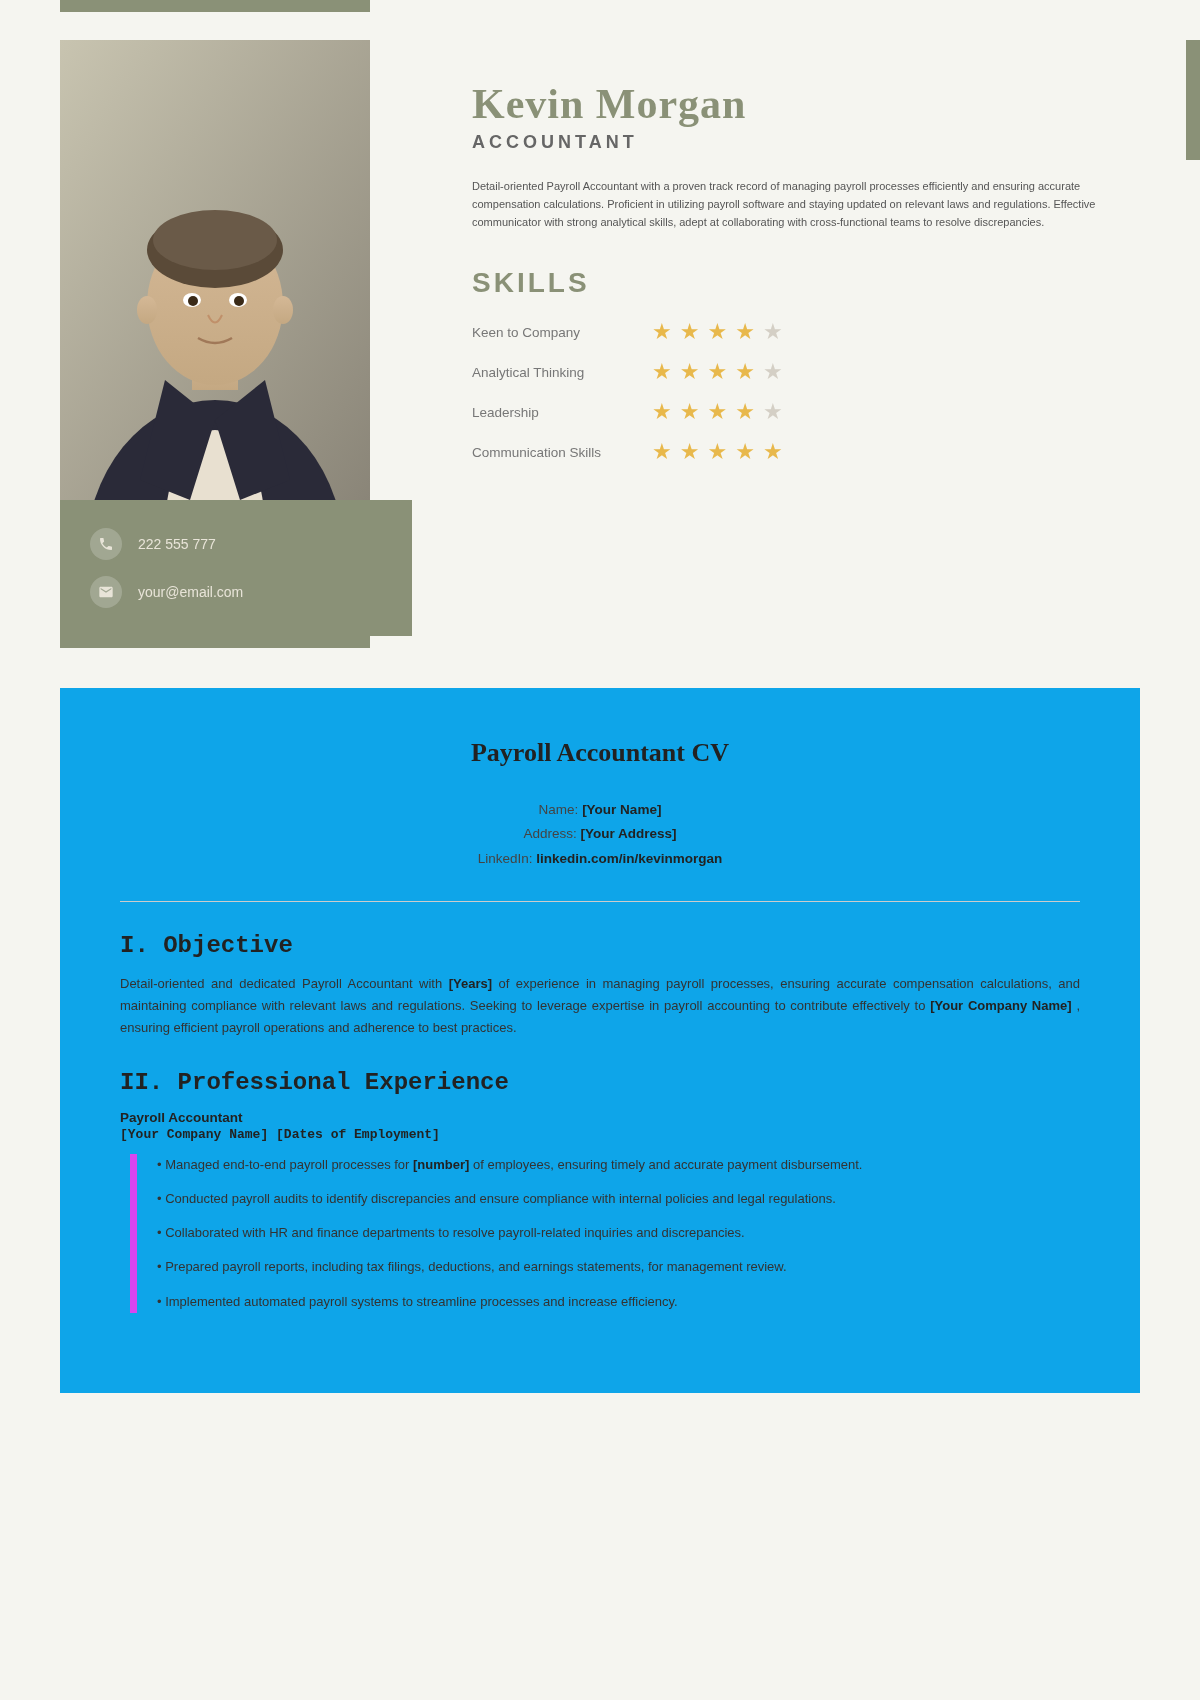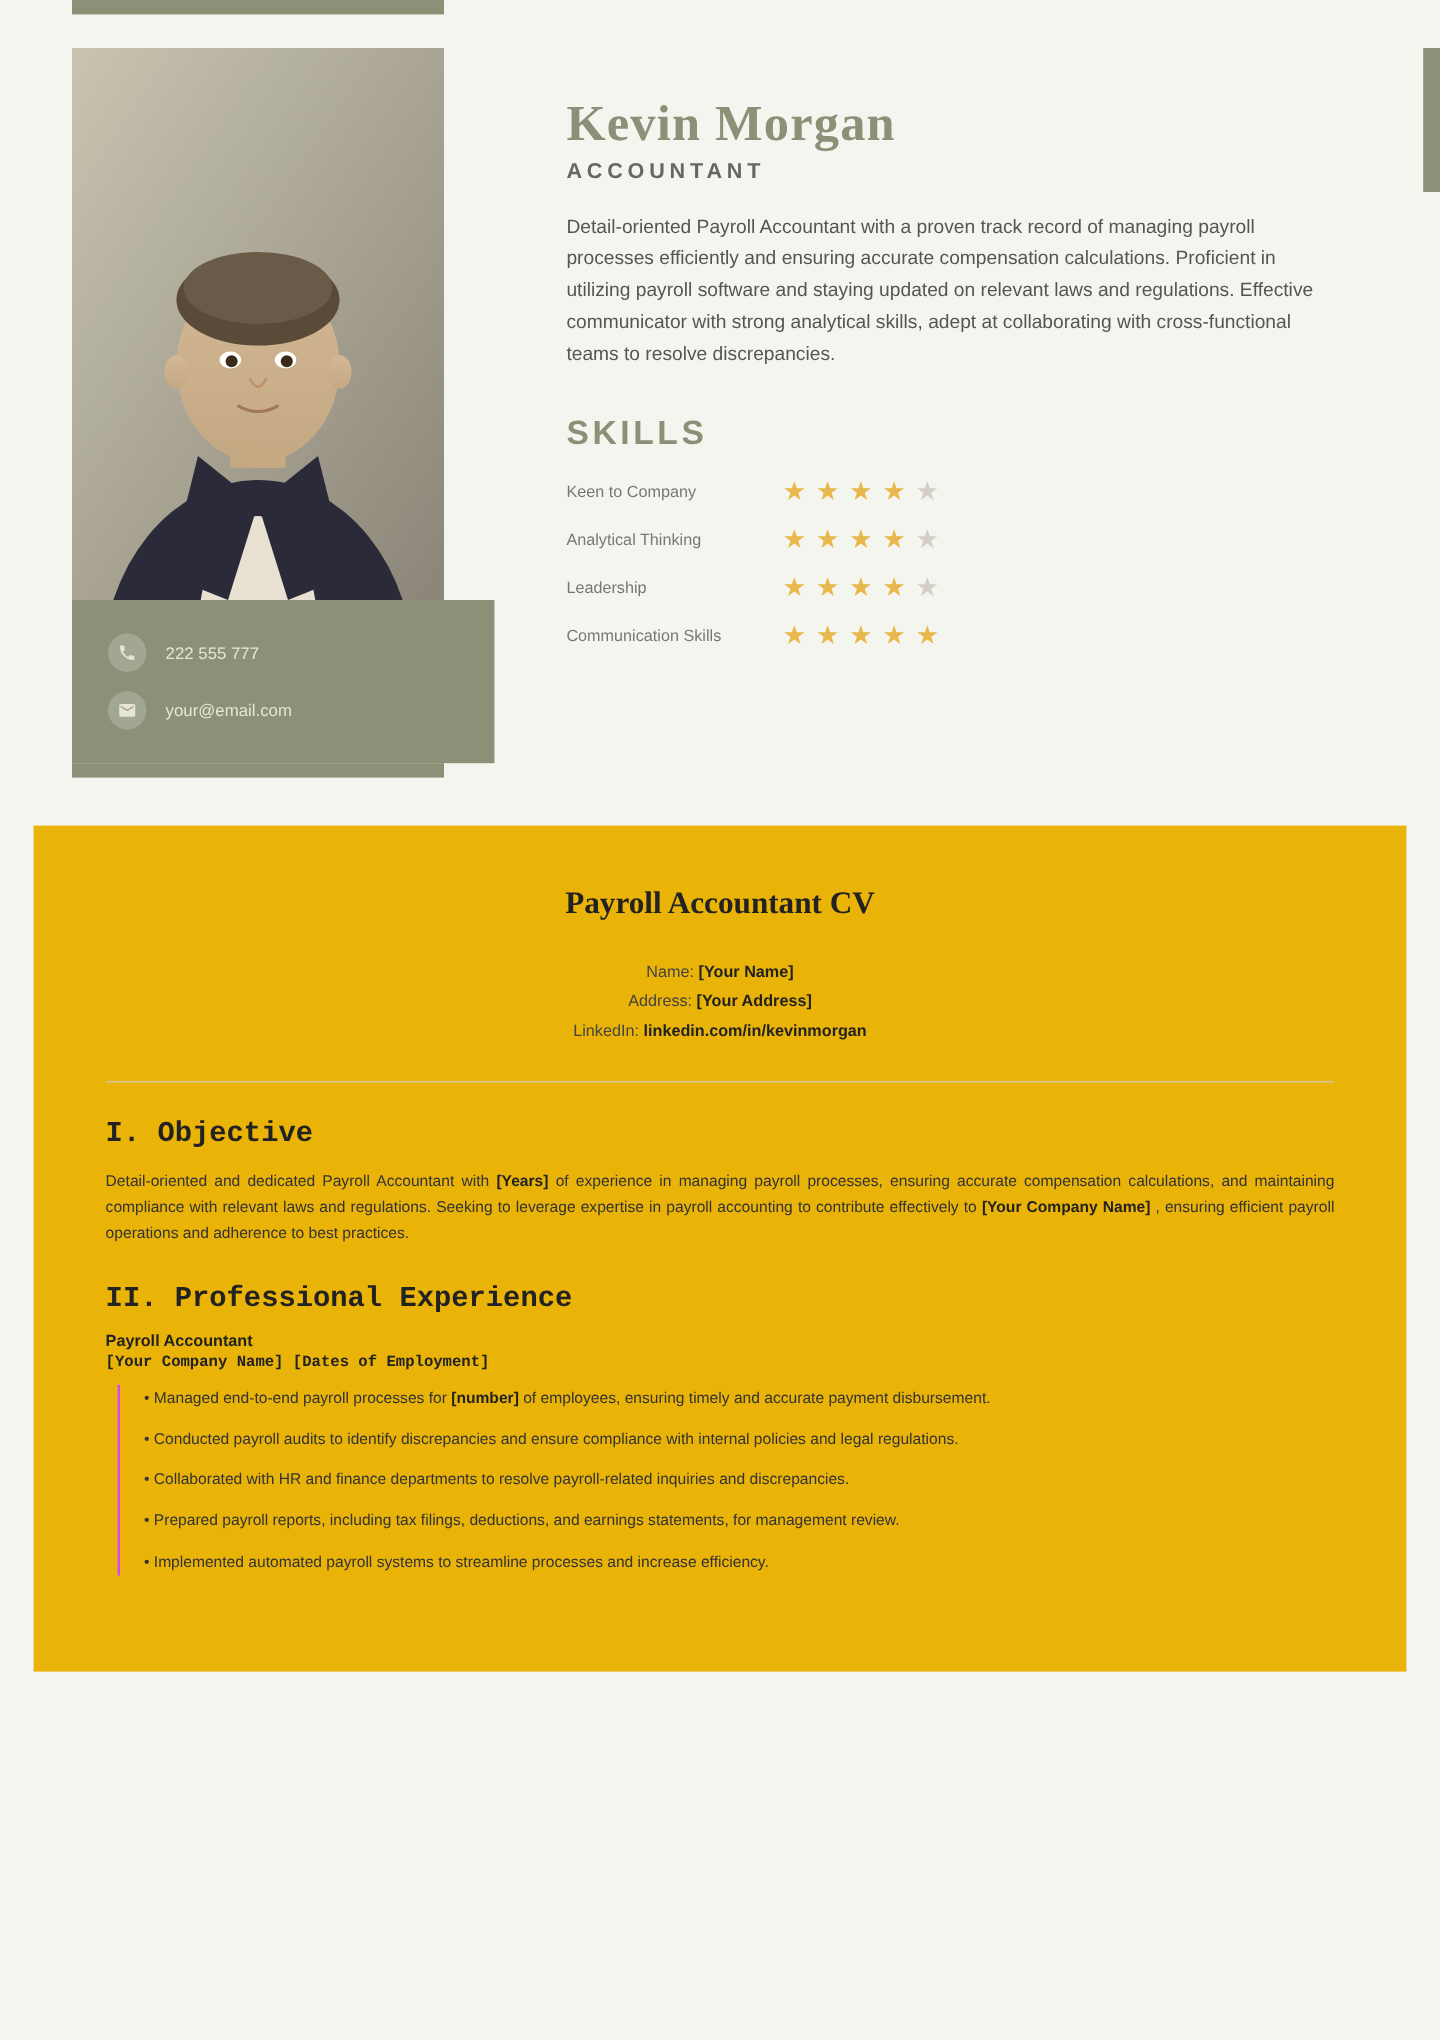--- a/index.html
+++ b/index.html
@@ -113,21 +113,21 @@
       font-family: Liberation Sans, sans-serif;
       font-size: 18px;
       font-weight: bold;
       color: #666;
       letter-spacing: 4px;
       margin-bottom: 24px;
     }
 
     .bio {
       font-family: Arial, sans-serif;
-      font-size: 16px;
+      font-size: 11px;
       color: #555;
       line-height: 1.65;
       margin-bottom: 36px;
     }
 
     .skills-section {}
 
     .skills-heading {
       font-family: Arial, sans-serif;
       font-size: 28px;
@@ -160,22 +160,22 @@
       font-size: 22px;
       color: #e8b84b;
     }
 
     .star.empty {
       color: #d4cfc5;
     }
 
     
     .cv-main {
-      background: #eab308;
-      margin: 40px 28px;
+      background: #0ea5e9;
+      margin: 40px 60px;
       padding: 50px 60px;
     }
 
     .cv-title {
       text-align: center;
       font-family: Georgia, serif;
       font-size: 26px;
       font-weight: bold;
       color: #222;
       margin-bottom: 30px;
@@ -238,21 +238,21 @@
     .job-company {
       font-family: Liberation Mono, monospace;
       font-size: 13px;
       font-weight: bold;
       color: #222;
       margin-bottom: 12px;
     }
 
     .bullet-list {
       padding-left: 20px;
-      border-left: 2px solid #d946ef;
+      border-left: 7px solid #d946ef;
       margin-left: 10px;
     }
 
     .bullet-item {
       font-family: Arial, sans-serif;
       font-size: 13px;
       color: #333;
       line-height: 1.7;
       margin-bottom: 12px;
       text-align: justify;

